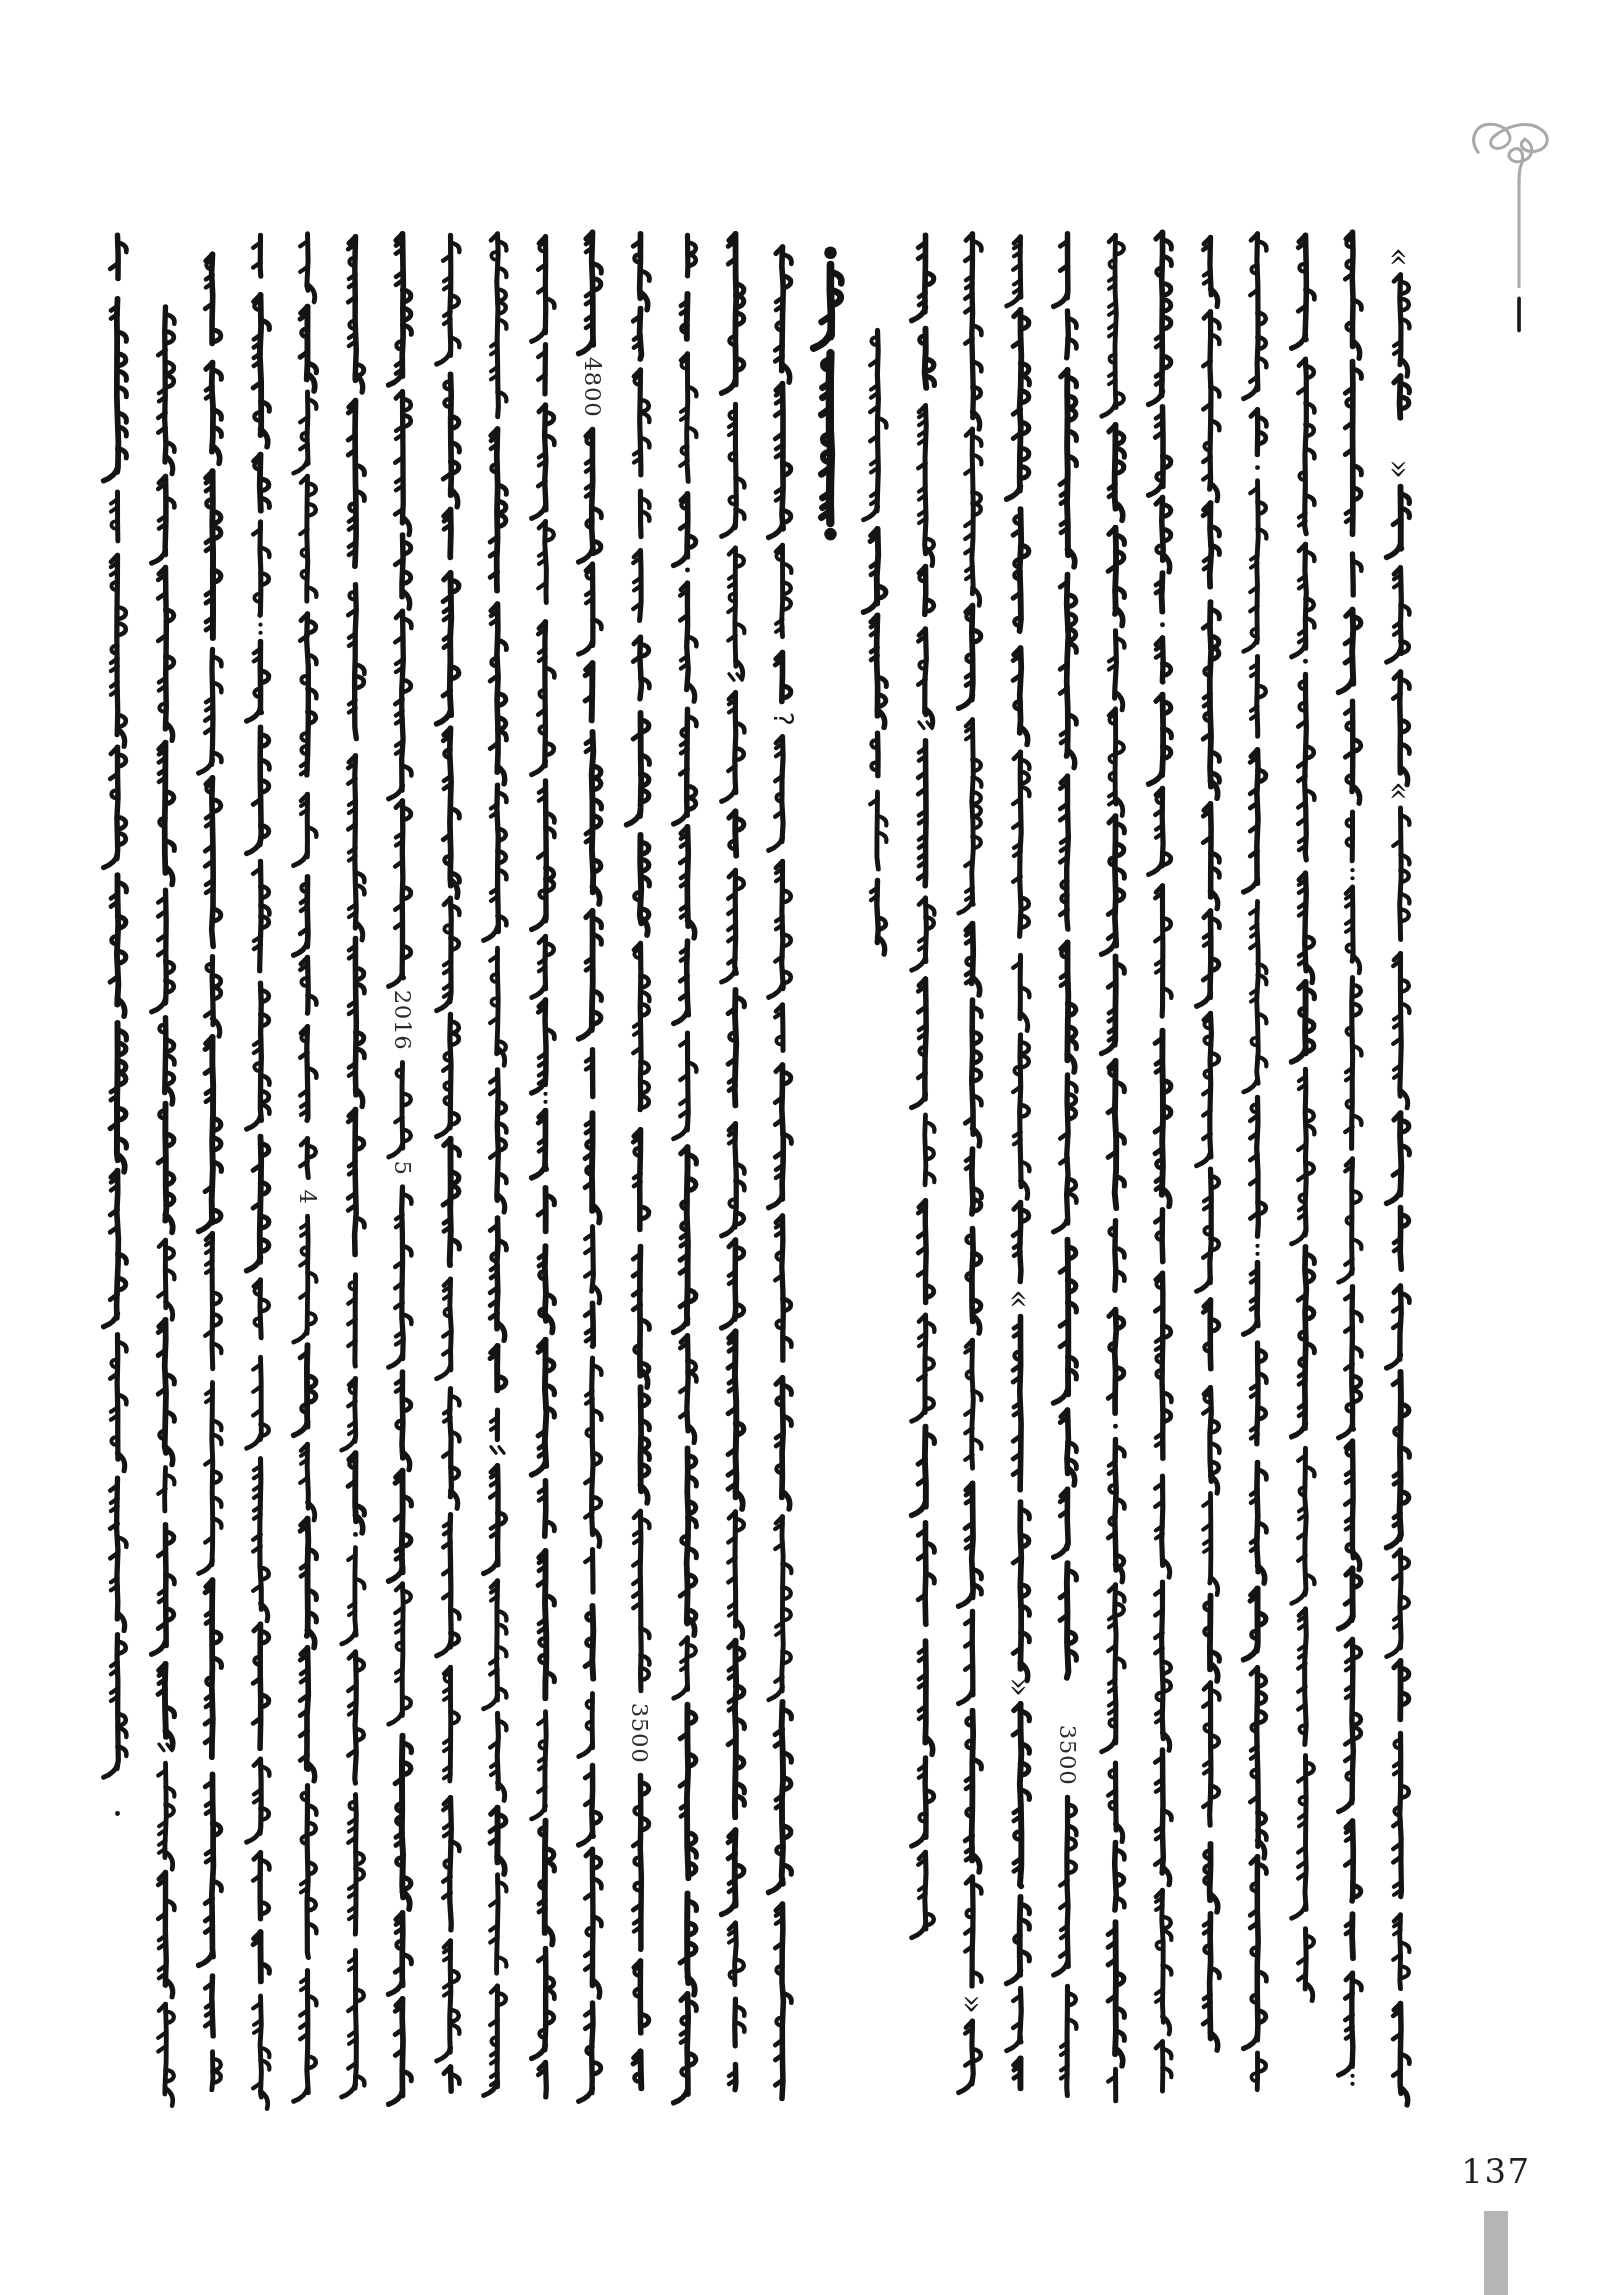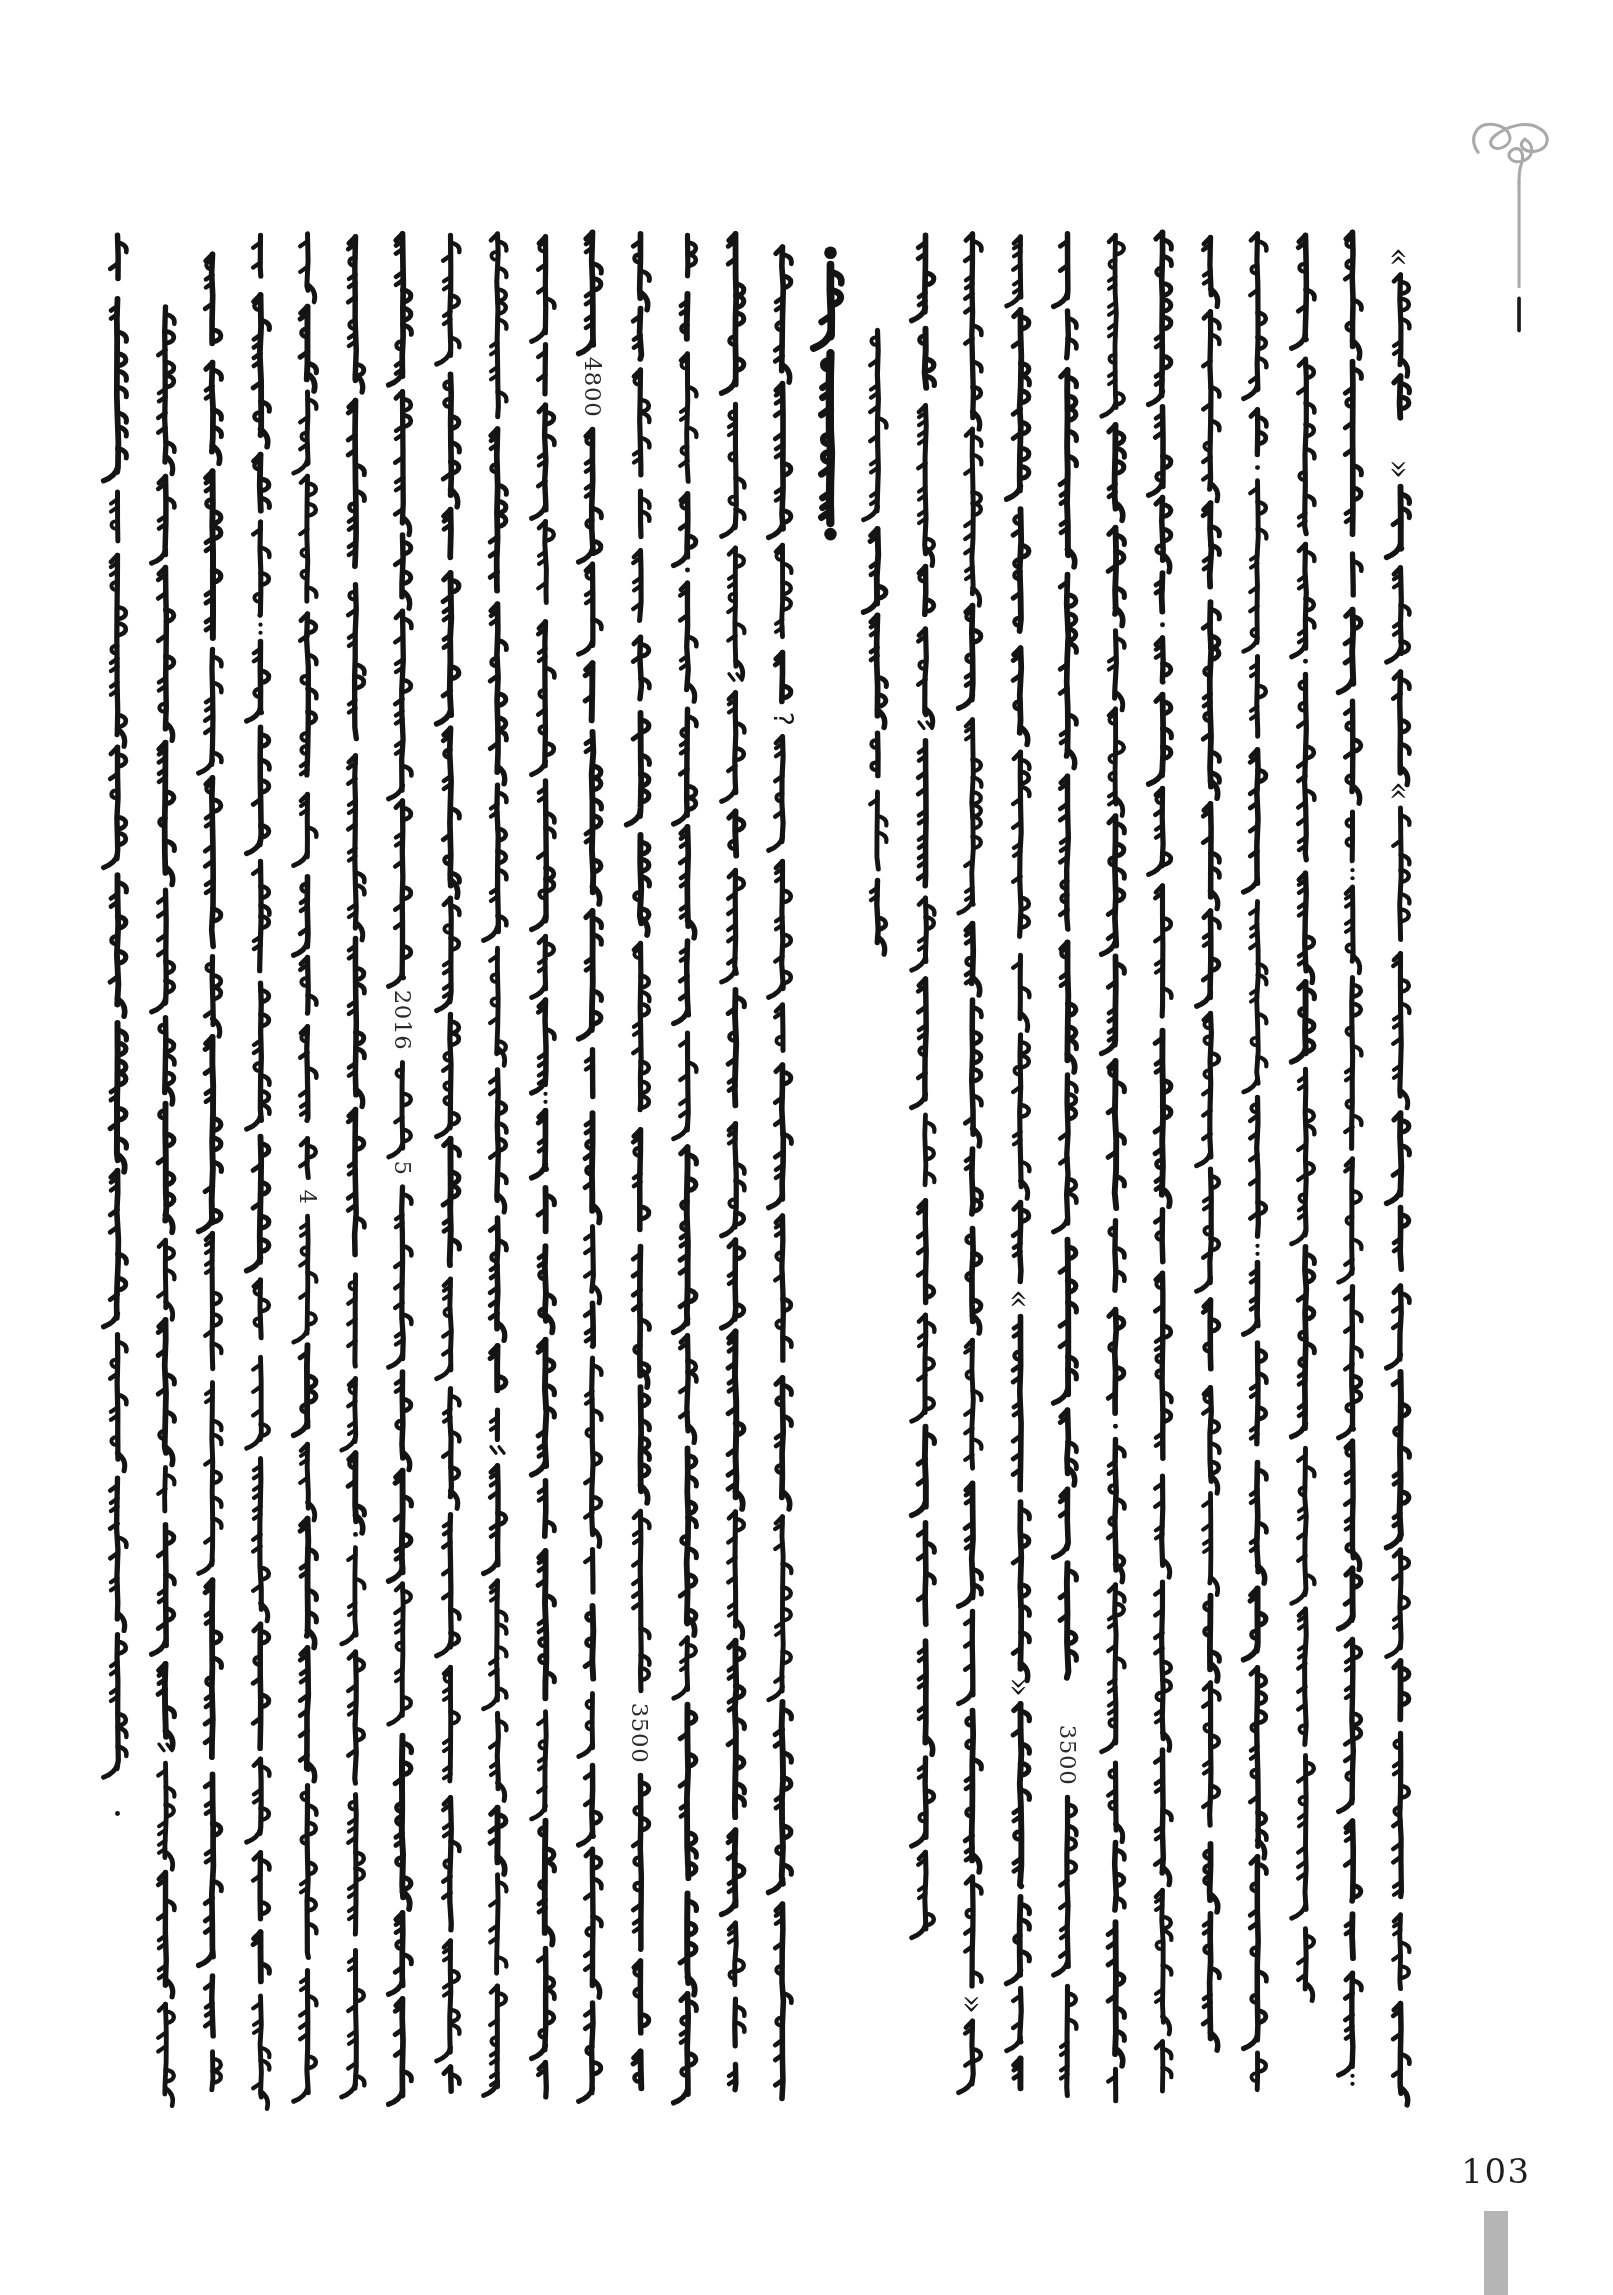--- a/index.html
+++ b/index.html
@@ -38,21 +38,21 @@
 
 <div id="page">
   <svg id="ornament" width="117" height="241" viewBox="0 0 160 330" style="left: 1462px; top: 110px;">
       <g fill="none" stroke="#a9a9a9" stroke-width="4.2" stroke-linecap="round">
       <path d="M 22,58 C 8,38 20,16 44,20 C 66,24 72,42 58,50 C 44,58 32,46 44,36 C 58,24 86,14 104,24 C 122,33 120,52 102,56 C 86,60 74,48 86,40"></path>
       <path d="M 86,40 C 100,48 98,66 82,70 C 66,74 58,60 70,54 C 82,49 86,62 80,78 C 78,84 78,92 78,100"></path>
       <path d="M 78,100 L 78,242"></path>
     </g>
     <path d="M 78,258 L 78,302" fill="none" stroke="#1a1a1a" stroke-width="5" stroke-linecap="round"></path>
     </svg>
-  <div id="page-number" style="left: 1496px; top: 2171px;">103</div>
+  <div id="page-number" style="left: 1496px; top: 2171px;">137</div>
   <div id="footer-bar" style="left: 1484px; top: 2211px; width: 24px; height: 84px; background: rgb(181, 181, 181);"></div>
 <svg class="colsvg" width="53" height="2295" viewBox="0 0 72 3141" style="left: 1374px;">
       <g fill="none" stroke="#141414" stroke-linecap="round" stroke-linejoin="round">
         <path d="M 36 376.0 L 35.1 409.8 L 36.6 446.2 L 36.4 484.7 L 35.4 499.1" stroke-width="7.1"></path>
         <path d="M 27.0 385.0 L 36 376.0" stroke-width="6.4"></path>
         <path d="M 36 386.0 c 15 1 15 14 1 16" stroke-width="6.4"></path>
         <path d="M 36 408.9 c 15 1 15 14 1 16" stroke-width="6.4"></path>
         <path d="M 36 436.4 q 14 3 12 13" stroke-width="6.0"></path>
         <path d="M 36 467.4 l -9 6" stroke-width="5.7"></path>
         <path d="M 36 478.4 l -9 6" stroke-width="5.7"></path>

